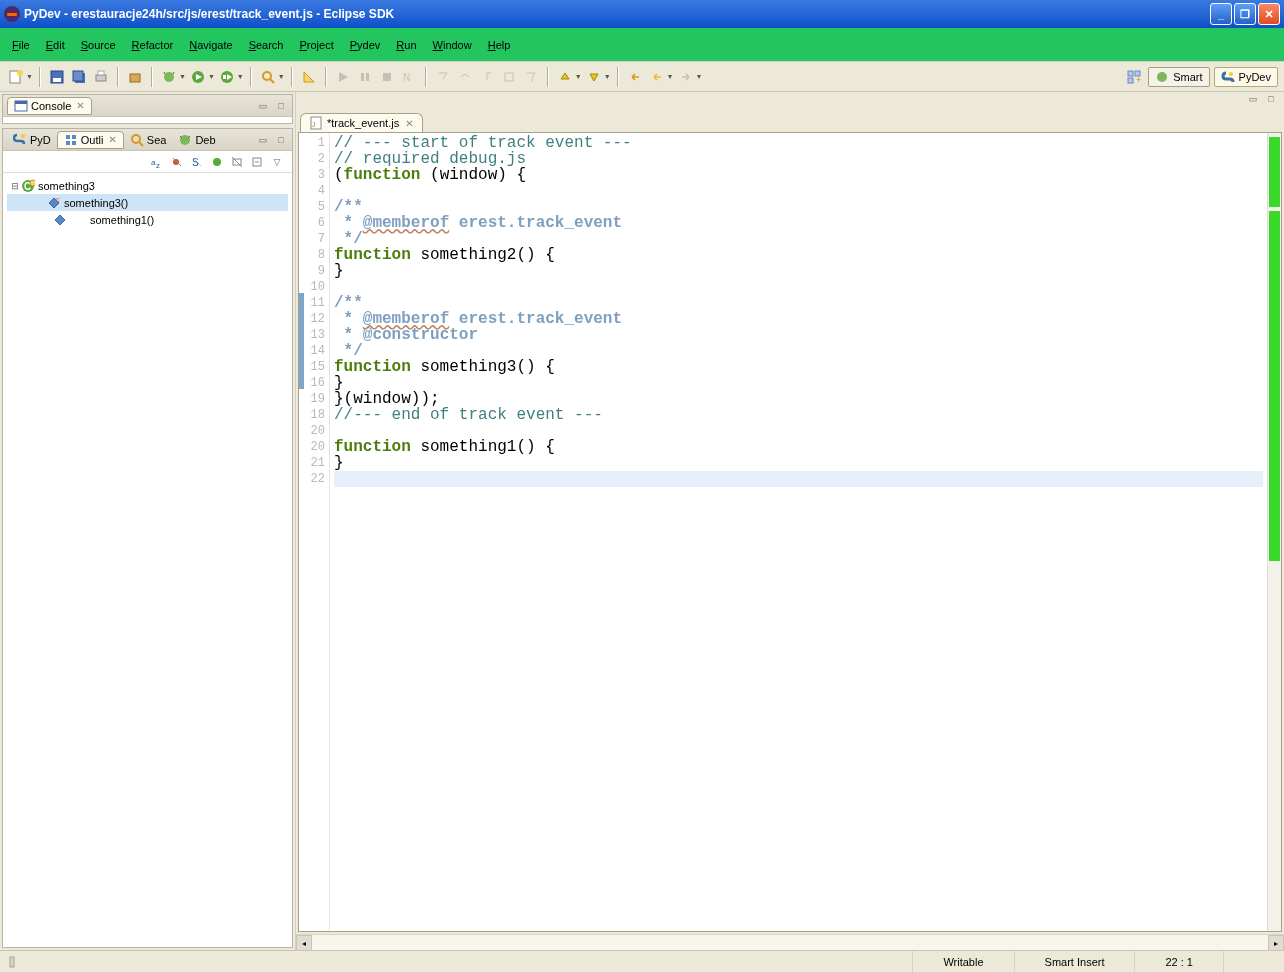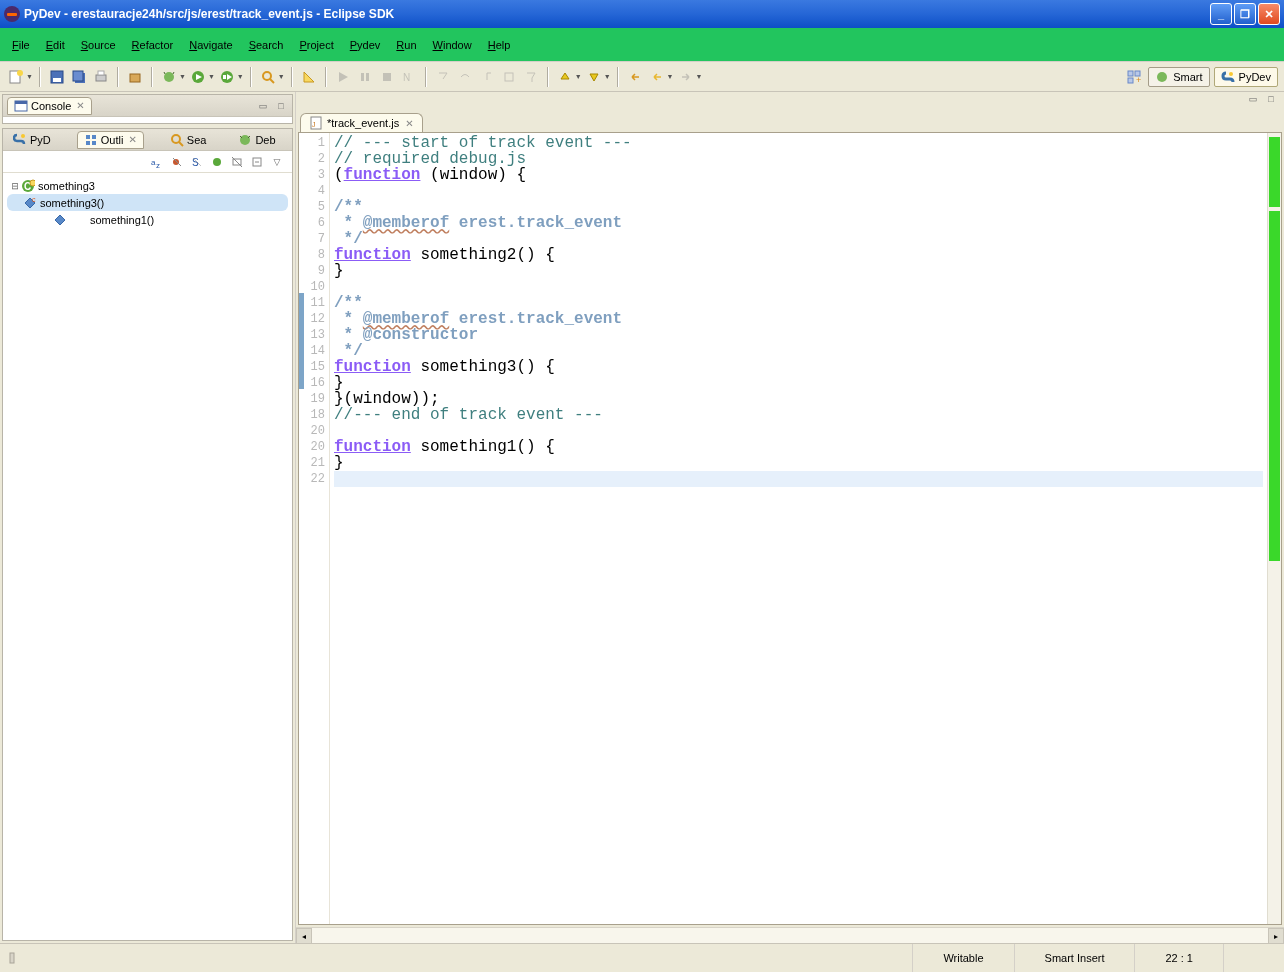--- a/index.html
+++ b/index.html
@@ -27,21 +27,21 @@
 .tsep { width: 2px; height: 20px; border-left: 1px solid #b0aca0; border-right: 1px solid #fff; margin: 0 4px; }
 .tdd { font-size: 7px; color:#555; margin-left:-2px; }
 .persp-area { margin-left:auto; display:flex; gap:4px; align-items:center; }
 .persp-btn { border: 1px solid #a49c88; padding: 2px 6px; border-radius: 2px; background:#f5f2e8; display:flex;align-items:center;gap:4px;}
 .persp-btn.active { background:#fdf9e9; border-color:#b0a878; }
 
 
 .main { flex:1; display:flex; }
 .left-col { width: 296px; display:flex; flex-direction:column; background:#ece9d8; border-right:1px solid #d4d0c8;}
 .pane { border:1px solid #b8b4a8; margin:2px; background:#fff; display:flex; flex-direction:column;}
-.pane-hdr { height:22px; background: linear-gradient(to bottom,#e8e4d8,#d8d4c8); display:flex; align-items:center; padding: 0 4px; gap:20px; border-bottom: 1px solid #c8c4b8;}
+.pane-hdr { height:22px; background: linear-gradient(to bottom,#e8e4d8,#d8d4c8); display:flex; align-items:center; padding: 0 4px; gap:0; border-bottom: 1px solid #c8c4b8;}
 .pane-tab { padding: 1px 6px; display:flex;align-items:center;gap:3px;}
 .pane-tab.active { background:#fdfbed; border: 1px solid #a8a08c; border-radius: 4px 4px 0 0;}
 .pico { width:14px; height:14px; display:inline-block; }
 .pane-tools { margin-left:auto; display:flex; gap:4px; }
 .ptool { width:14px; height:14px; display:flex;align-items:center;justify-content:center; font-size:9px;color:#666; }
 
 .outline-toolbar { height: 22px; display:flex; align-items:center; justify-content:flex-end; gap:6px; padding: 0 8px; background:#fff; border-bottom:1px solid #e0ddd0; }
 
 .tree { flex:1; background:#fff; padding:4px; overflow:auto;}
 .tree-row { display:flex; align-items:center; height:17px; padding-left:2px; white-space:nowrap;}
@@ -58,31 +58,31 @@
 .editor-wrap { flex:1; display:flex; border:1px solid #a8a08c; background:#fff; margin:0 2px 2px 2px; overflow:hidden; }
 .gutter { width:26px; background:#fff; border-right:1px solid #e8e4d8; font-family: "Courier New", monospace; font-size:12px; text-align:right; padding: 2px 4px 2px 0; color:#b8b8b8; }
 .gutter .gn { height:16px; line-height:16px; }
 .chgcol { width:5px; background:#fff; }
 .chgcol .chg { height:16px; }
 .chgcol .chg.m { background:#7da5c8; }
 .code { flex:1; font-family: "Courier New", monospace; font-size:16px; padding:2px 4px; line-height:16px; white-space:pre; overflow:auto;}
 .code .ln { height:16px; }
 .code .ln.cur { background:#e6f0fb; }
 .cmt { color:#3f7f7f; }
-.kw { color:#8b5cf6; font-weight:bold;text-decoration:underline;}
+.kw { color:#4d7c0f; font-weight:bold;}
 .jtag { color:#7f9fbf; font-weight:bold;}
 .jtag-bad { color:#7f9fbf; font-weight:bold; text-decoration: underline wavy #c08060; text-decoration-skip-ink: none;}
 .overview { width:14px; border-left:1px solid #e0ddd0; background:#f4f2e8; position:relative;}
 .ov-bar { position:absolute; left:1px; right:1px; background:#3ad82a; }
 .hscroll { height:16px; background:#efede0; border-top:1px solid #d8d4c8; display:flex; }
 .hsc-btn { width:16px; height:16px; background:#e0ddd0; border:1px solid #c8c4b8; display:flex;align-items:center;justify-content:center;font-size:8px;}
 .hsc-track { flex:1; background:#f8f6ec;}
 
 
-.status { height:29px; border-top:1px solid #c8c4b8; background:#ece9d8; display:flex; align-items:center;}
+.status { height:22px; border-top:1px solid #c8c4b8; background:#ece9d8; display:flex; align-items:center;}
 .stat-left { flex:1; padding-left:8px; display:flex; gap:4px; align-items:center;}
 .stat-cell { padding: 0 30px; border-left: 1px solid #d4d0c8; height:100%; display:flex;align-items:center;}
 
 
 svg { display:block; }
 </style>
 </head>
 <body>
 
 <div class="window">
@@ -399,21 +399,21 @@
             <span class="twist">⊟</span>
             <span class="tico">
                 <svg width="14" height="14">
                   <circle cx="7" cy="7" r="6" fill="#5aa83a"></circle>
                   <text x="3" y="11" font-size="10" fill="#fff" font-weight="bold">C</text>
                   <circle cx="12" cy="4" r="3" fill="#f8d860" stroke="#c89820"></circle>
                 </svg>
               </span>
             <span>something3</span>
           </div>
-          <div class="tree-row sel" style="padding-left:16px;border-radius:6px;">
+          <div class="tree-row sel" style="padding-left:40px;">
             <span class="tico">
                 <svg width="14" height="14">
                   <polygon points="7,2 12,7 7,12 2,7" fill="#5888c8" stroke="#3868a8"></polygon>
                   <text x="9" y="6" font-size="7" fill="#d85820">c</text>
                 </svg>
               </span>
             <span>something3()</span>
           </div>
           <div class="tree-row" style="padding-left:14px;gap:20px;">
             <span class="twist"></span>

